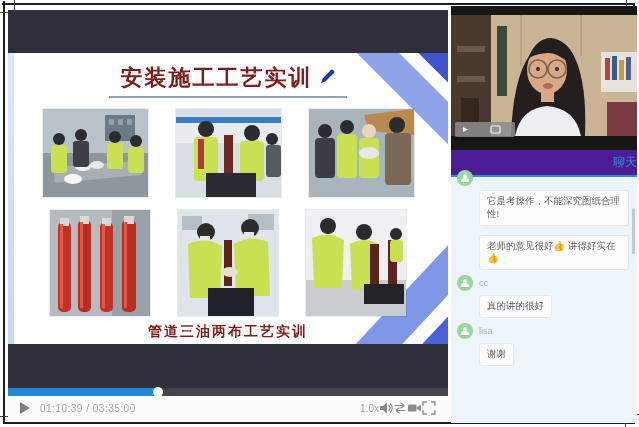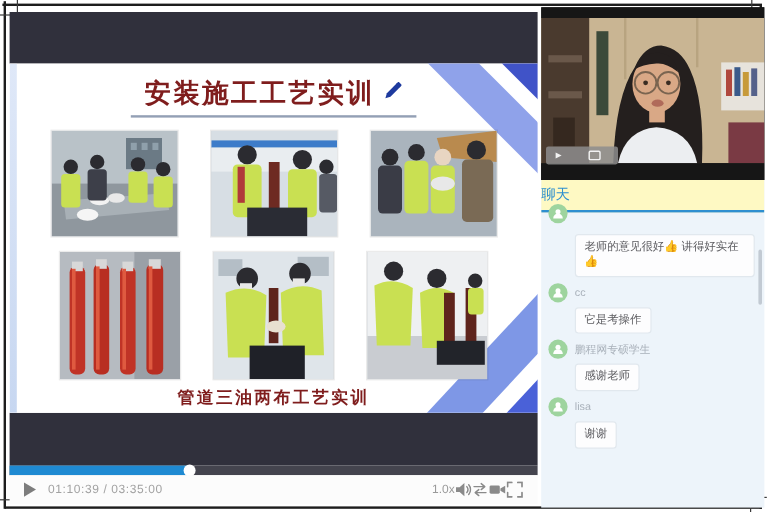--- a/index.html
+++ b/index.html
@@ -48,22 +48,22 @@
   .play-tri{width:0;height:0;border-left:10px solid #7d7d7d;border-top:6px solid transparent;
     border-bottom:6px solid transparent;cursor:pointer;}
   .time-label{font-size:10px;color:#a2a2a2;letter-spacing:.5px;}
   .ctrl-right{margin-left:auto;display:flex;align-items:center;}
   .speed-label{font-size:10px;color:#9a9a9a;cursor:pointer;}
   .cicon{cursor:pointer;display:block;}
 
   
   .webcam{position:absolute;left:451px;top:6px;width:186px;height:144px;background:#141414;cursor:pointer;}
   .chat{position:absolute;left:451px;top:150px;width:186px;height:273px;background:#edf4fa;overflow:hidden;}
-  .chat-tabbar{height:25px;background:#fef9c3;border-bottom:2px solid #2e8fd0;
-    display:flex;align-items:center;justify-content:flex-start;}
+  .chat-tabbar{height:25px;background:#4c1d95;border-bottom:2px solid #2e8fd0;
+    display:flex;align-items:center;justify-content:flex-end;}
   .chat-tab{font-size:12px;color:#2e8fd0;cursor:pointer;}
   .chat-msgs{position:relative;padding:2px 8px 0 6px;}
   .msg{margin-bottom:5px;}
   .msg-head{display:flex;align-items:center;gap:6px;}
   .avatar{width:16px;height:16px;border-radius:50%;background:#9ed49e;flex:0 0 16px;
     display:flex;align-items:center;justify-content:center;}
   .msg-user{font-size:9px;color:#a9b1ba;}
   .msg-bubble{display:inline-block;margin:4px 0 0 22px;background:#fdfdfe;border:1px solid #e1e8ee;
     border-radius:3px;padding:4px 7px;font-size:9.5px;color:#5c5c60;max-width:135px;line-height:1.35;}
   .msg.first{margin-top:-9px;}
@@ -297,51 +297,40 @@
 
     <div class="msg first">
       <div class="msg-head">
         <span class="avatar">
             <svg width="10" height="10" viewBox="0 0 10 10">
               <circle cx="5" cy="3.4" r="2.1" fill="#fff"></circle>
               <path d="M1 9a4 4 0 018 0z" fill="#fff"></path>
             </svg>
           </span>
       </div>
+      <span class="msg-bubble">它是考操作，不能深究图纸合理性!</span>
     </div>
 
     <div class="msg">
       <span class="msg-bubble">老师的意见很好👍 讲得好实在👍</span>
     </div>
 
     <div class="msg">
       <div class="msg-head">
         <span class="avatar">
             <svg width="10" height="10" viewBox="0 0 10 10">
               <circle cx="5" cy="3.4" r="2.1" fill="#fff"></circle>
               <path d="M1 9a4 4 0 018 0z" fill="#fff"></path>
             </svg>
           </span>
         <span class="msg-user">cc</span>
       </div>
-      <span class="msg-bubble">它是考操作</span>
-    </div>
-
-    <div class="msg">
-      <div class="msg-head">
-        <span class="avatar">
-            <svg width="10" height="10" viewBox="0 0 10 10">
-              <circle cx="5" cy="3.4" r="2.1" fill="#fff"></circle>
-              <path d="M1 9a4 4 0 018 0z" fill="#fff"></path>
-            </svg>
-          </span>
-        <span class="msg-user">鹏程网专硕学生</span>
-      </div>
-      <span class="msg-bubble">感谢老师</span>
-    </div>
+      <span class="msg-bubble">真的讲的很好</span>
+    </div>
+
 
     <div class="msg">
       <div class="msg-head">
         <span class="avatar">
             <svg width="10" height="10" viewBox="0 0 10 10">
               <circle cx="5" cy="3.4" r="2.1" fill="#fff"></circle>
               <path d="M1 9a4 4 0 018 0z" fill="#fff"></path>
             </svg>
           </span>
         <span class="msg-user">lisa</span>

